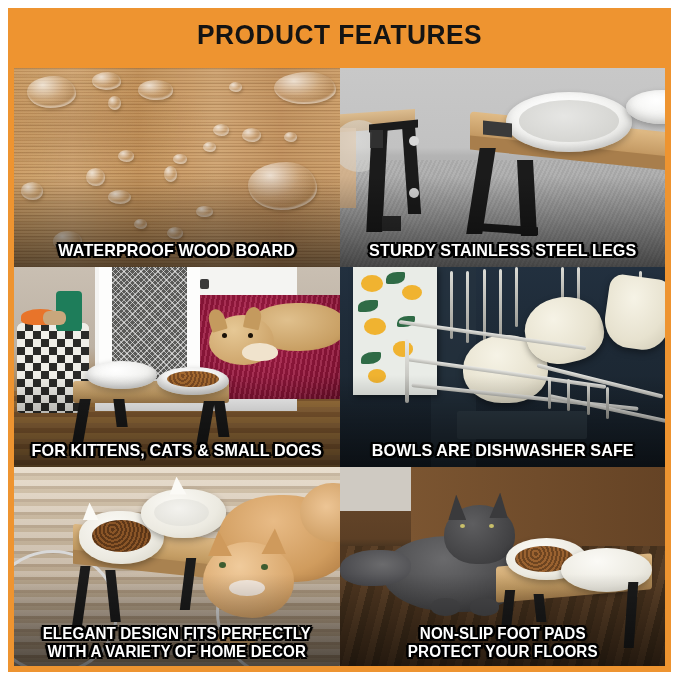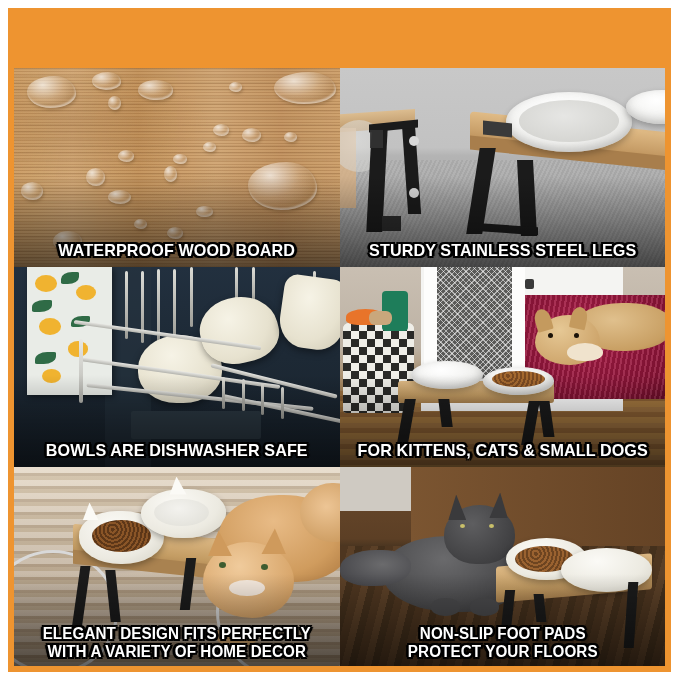--- a/index.html
+++ b/index.html
@@ -192,20 +192,23 @@
   }
   .board6 { position:absolute; background: linear-gradient(to bottom,#dcb884,#c39c63 65%,#ab8350); }
   .chair-ring { position:absolute; border:3px solid #d9d9d9; border-radius:50%; background:transparent; }
 </style>
 </head>
 <body>
 
 <div id="infographic">
   <div class="plate"></div>
 
+  <div class="header">
+    <div class="header-title">PRODUCT FEATURES</div>
+  </div>
 
   <div class="grid">
 
     <div class="cell">
       <div class="photo">
         <div class="wood-bg"></div>
         <div class="drop big" style="left:4%;top:4%;width:15%;height:16%;"></div>
         <div class="drop big" style="left:24%;top:2%;width:9%;height:9%;"></div>
         <div class="drop" style="left:38%;top:6%;width:11%;height:10%;"></div>
         <div class="drop big" style="left:80%;top:2%;width:19%;height:16%;"></div>
@@ -257,20 +260,59 @@
         <div class="leg-black" style="left:41%;top:40%;width:5%;height:43%;transform:skewX(-9deg);"></div>
         <div class="leg-black" style="left:55%;top:46%;width:5%;height:38%;transform:skewX(3deg);"></div>
         <div class="leg-black" style="left:41%;top:79%;width:20%;height:4%;transform:skewY(4deg);"></div>
         <div class="scrim"></div>
       </div>
       <div class="caption">STURDY STAINLESS STEEL LEGS</div>
     </div>
 
     <div class="cell">
       <div class="photo">
+        <div class="room4"></div>
+        <div class="wood-floor4"></div>
+
+        <div class="crate" style="left:25%;top:0;width:62%;height:72%;"></div>
+        <div class="mesh" style="left:30%;top:0;width:23%;height:56%;"></div>
+        <div style="position:absolute;left:26%;top:0;width:4%;height:72%;background:#fdfdfc;"></div>
+        <div style="position:absolute;left:53%;top:0;width:4%;height:72%;background:#fdfdfc;"></div>
+        <div style="position:absolute;left:57%;top:6%;width:9px;height:10px;background:#3a3a3a;border-radius:2px;"></div>
+        <div style="position:absolute;left:25%;top:64%;width:62%;height:8%;background:#ffffff;"></div>
+
+        <div class="petbed" style="left:57%;top:14%;width:46%;height:52%;"></div>
+        <div class="dog-body" style="left:72%;top:18%;width:30%;height:24%;"></div>
+        <div class="dog-head" style="left:60%;top:24%;width:20%;height:25%;"></div>
+        <div class="dog-ear" style="left:60%;top:21%;width:5%;height:11%;transform:rotate(-16deg);"></div>
+        <div class="dog-ear" style="left:71%;top:20%;width:5%;height:11%;transform:rotate(12deg);"></div>
+        <div class="dog-snout" style="left:70%;top:38%;width:11%;height:9%;"></div>
+        <div class="dog-eye" style="left:64%;top:33%;width:5px;height:5px;"></div>
+        <div class="dog-eye" style="left:72%;top:33%;width:5px;height:5px;"></div>
+
+        <div class="basket" style="left:1%;top:28%;width:22%;height:45%;"></div>
+        <div class="toy" style="left:2%;top:21%;width:12%;height:8%;background:#e8742a;border-radius:50% 50% 30% 30%;"></div>
+        <div class="toy" style="left:13%;top:12%;width:8%;height:20%;background:#1e7d5a;border-radius:4px;"></div>
+        <div class="toy" style="left:9%;top:22%;width:7%;height:7%;background:#c9a77c;"></div>
+
+        <div class="board6" style="left:18%;top:57%;width:48%;height:11%;border-radius:3px;"></div>
+        <div class="bowl-white" style="left:22%;top:47%;width:22%;height:14%;"></div>
+        <div class="bowl-white" style="left:44%;top:50%;width:22%;height:14%;"></div>
+        <div style="position:absolute;left:47%;top:52%;width:16%;height:8%;border-radius:50%;background:repeating-radial-gradient(circle at 30% 30%,#7a4a22 0 2px,#a4692f 2px 4px);"></div>
+        <div class="leg-black" style="left:19%;top:66%;width:3.5%;height:22%;transform:skewX(-10deg);"></div>
+        <div class="leg-black" style="left:31%;top:66%;width:3.5%;height:14%;transform:skewX(7deg);"></div>
+        <div class="leg-black" style="left:57%;top:67%;width:3.5%;height:22%;transform:skewX(-10deg);"></div>
+        <div class="leg-black" style="left:62%;top:67%;width:3.5%;height:18%;transform:skewX(8deg);"></div>
+        <div class="scrim"></div>
+      </div>
+      <div class="caption">FOR KITTENS, CATS &amp; SMALL DOGS</div>
+    </div>
+
+    <div class="cell">
+      <div class="photo">
         <div class="dw"></div>
         <div class="dw-panel" style="left:28%;top:0;width:14%;height:100%;opacity:.6;"></div>
 
         <div class="towel">
           <div class="lemon" style="left:10%;top:6%;width:26%;height:13%;"></div>
           <div class="leaf" style="left:40%;top:4%;width:22%;height:9%;"></div>
           <div class="lemon" style="left:58%;top:14%;width:24%;height:12%;"></div>
           <div class="leaf" style="left:6%;top:26%;width:24%;height:9%;"></div>
           <div class="lemon" style="left:14%;top:40%;width:26%;height:13%;"></div>
           <div class="leaf" style="left:52%;top:38%;width:22%;height:9%;"></div>
@@ -303,59 +345,20 @@
         <div class="tine" style="left:76%;top:58%;height:16%;"></div>
         <div class="tine" style="left:82%;top:60%;height:16%;"></div>
         <div style="position:absolute;left:36%;top:72%;width:40%;height:14%;background:#2b3842;border-radius:2px;"></div>
         <div class="scrim"></div>
       </div>
       <div class="caption">BOWLS ARE DISHWASHER SAFE</div>
     </div>
 
     <div class="cell">
       <div class="photo">
-        <div class="room4"></div>
-        <div class="wood-floor4"></div>
-
-        <div class="crate" style="left:25%;top:0;width:62%;height:72%;"></div>
-        <div class="mesh" style="left:30%;top:0;width:23%;height:56%;"></div>
-        <div style="position:absolute;left:26%;top:0;width:4%;height:72%;background:#fdfdfc;"></div>
-        <div style="position:absolute;left:53%;top:0;width:4%;height:72%;background:#fdfdfc;"></div>
-        <div style="position:absolute;left:57%;top:6%;width:9px;height:10px;background:#3a3a3a;border-radius:2px;"></div>
-        <div style="position:absolute;left:25%;top:64%;width:62%;height:8%;background:#ffffff;"></div>
-
-        <div class="petbed" style="left:57%;top:14%;width:46%;height:52%;"></div>
-        <div class="dog-body" style="left:72%;top:18%;width:30%;height:24%;"></div>
-        <div class="dog-head" style="left:60%;top:24%;width:20%;height:25%;"></div>
-        <div class="dog-ear" style="left:60%;top:21%;width:5%;height:11%;transform:rotate(-16deg);"></div>
-        <div class="dog-ear" style="left:71%;top:20%;width:5%;height:11%;transform:rotate(12deg);"></div>
-        <div class="dog-snout" style="left:70%;top:38%;width:11%;height:9%;"></div>
-        <div class="dog-eye" style="left:64%;top:33%;width:5px;height:5px;"></div>
-        <div class="dog-eye" style="left:72%;top:33%;width:5px;height:5px;"></div>
-
-        <div class="basket" style="left:1%;top:28%;width:22%;height:45%;"></div>
-        <div class="toy" style="left:2%;top:21%;width:12%;height:8%;background:#e8742a;border-radius:50% 50% 30% 30%;"></div>
-        <div class="toy" style="left:13%;top:12%;width:8%;height:20%;background:#1e7d5a;border-radius:4px;"></div>
-        <div class="toy" style="left:9%;top:22%;width:7%;height:7%;background:#c9a77c;"></div>
-
-        <div class="board6" style="left:18%;top:57%;width:48%;height:11%;border-radius:3px;"></div>
-        <div class="bowl-white" style="left:22%;top:47%;width:22%;height:14%;"></div>
-        <div class="bowl-white" style="left:44%;top:50%;width:22%;height:14%;"></div>
-        <div style="position:absolute;left:47%;top:52%;width:16%;height:8%;border-radius:50%;background:repeating-radial-gradient(circle at 30% 30%,#7a4a22 0 2px,#a4692f 2px 4px);"></div>
-        <div class="leg-black" style="left:19%;top:66%;width:3.5%;height:22%;transform:skewX(-10deg);"></div>
-        <div class="leg-black" style="left:31%;top:66%;width:3.5%;height:14%;transform:skewX(7deg);"></div>
-        <div class="leg-black" style="left:57%;top:67%;width:3.5%;height:22%;transform:skewX(-10deg);"></div>
-        <div class="leg-black" style="left:62%;top:67%;width:3.5%;height:18%;transform:skewX(8deg);"></div>
-        <div class="scrim"></div>
-      </div>
-      <div class="caption">FOR KITTENS, CATS &amp; SMALL DOGS</div>
-    </div>
-
-    <div class="cell">
-      <div class="photo">
         <div class="blinds"></div>
         <div class="chair-ring" style="left:-8%;top:42%;width:40%;height:62%;"></div>
         <div class="chair-ring" style="left:62%;top:38%;width:48%;height:70%;"></div>
 
         <div class="board6" style="left:18%;top:33%;width:48%;height:17%;transform:skewY(6deg);border-radius:3px;"></div>
         <div style="position:absolute;left:18%;top:46%;width:48%;height:7%;background:#a98250;transform:skewY(6deg);"></div>
         <div class="catbowl" style="left:20%;top:22%;width:26%;height:27%;border-radius:46% 50% 50% 50%;"></div>
         <div style="position:absolute;left:19%;top:18%;width:7%;height:9%;background:#fbfaf6;clip-path:polygon(30% 100%,60% 0,100% 100%);"></div>
         <div style="position:absolute;left:24%;top:27%;width:18%;height:16%;border-radius:50%;background:repeating-radial-gradient(circle at 35% 30%,#5d3718 0 2px,#8a5527 2px 4px);"></div>
         <div class="catbowl" style="left:39%;top:11%;width:26%;height:25%;border-radius:50% 46% 50% 50%;"></div>

